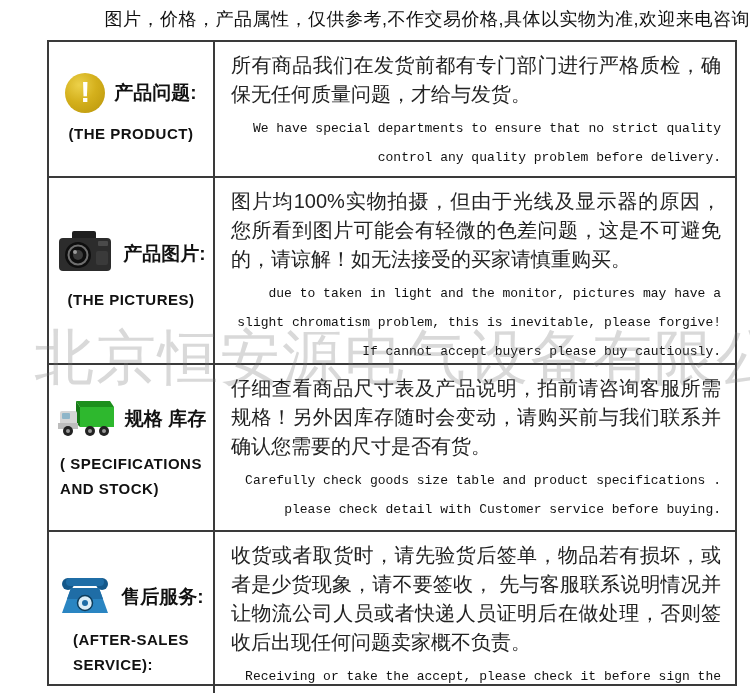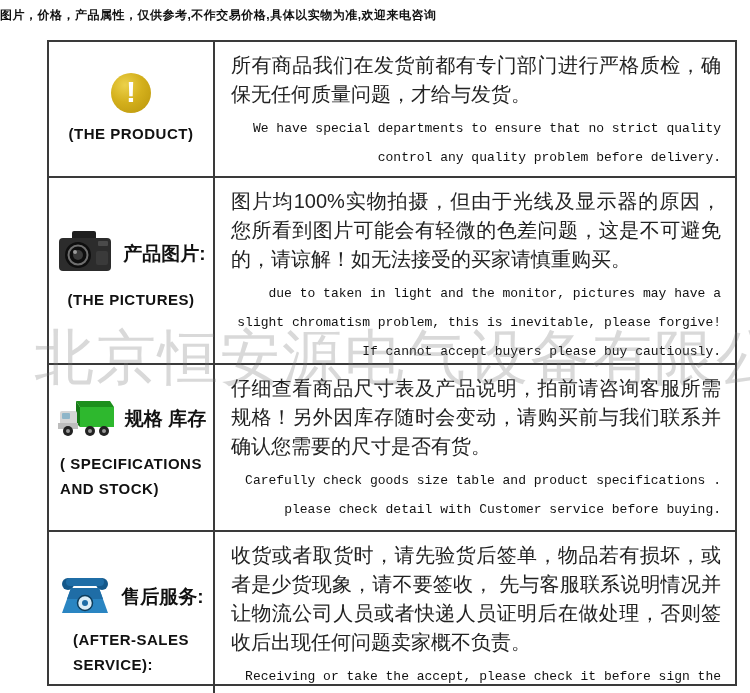--- a/index.html
+++ b/index.html
@@ -6,22 +6,22 @@
   .page{
     position:relative;
     width:750px;height:693px;
     background:#ffffff;
     font-family:"Liberation Sans","DejaVu Sans",sans-serif;
     color:#1d1d1d;
     overflow:hidden;
   }
   .header{
     position:absolute;top:7px;left:0;width:100%;
-    text-align:left;
-    font-size:12px;font-weight:bold;
+    text-align:right;
+    font-size:18px;font-weight:normal;
     letter-spacing:0.5px;
     color:#111;
   }
   .qa-table{
     position:absolute;left:47px;top:40px;
     width:686px;height:642px;
     border:2px solid #3a3a3a;
     display:flex;flex-direction:column;
     background:transparent;
   }
@@ -83,20 +83,21 @@
   <div class="header">图片，价格，产品属性，仅供参考,不作交易价格,具体以实物为准,欢迎来电咨询</div>
 
   <div class="qa-table">
 
     <div class="row row-1">
       <div class="cell-left">
         <div class="icon-label">
           <span class="icon badge">
             <span class="mark">!</span>
           </span>
+          <span class="label-cn">产品问题:</span>
         </div>
         <div class="label-en">
             <div>(THE PRODUCT)</div>
           </div>
       </div>
       <div class="cell-right">
         <div class="body-cn">所有商品我们在发货前都有专门部门进行严格质检，确保无任何质量问题，才给与发货。</div>
         <div class="body-en">
             <div>We have special departments to ensure that no strict quality</div>
             <div>control any quality problem before delivery.</div>

